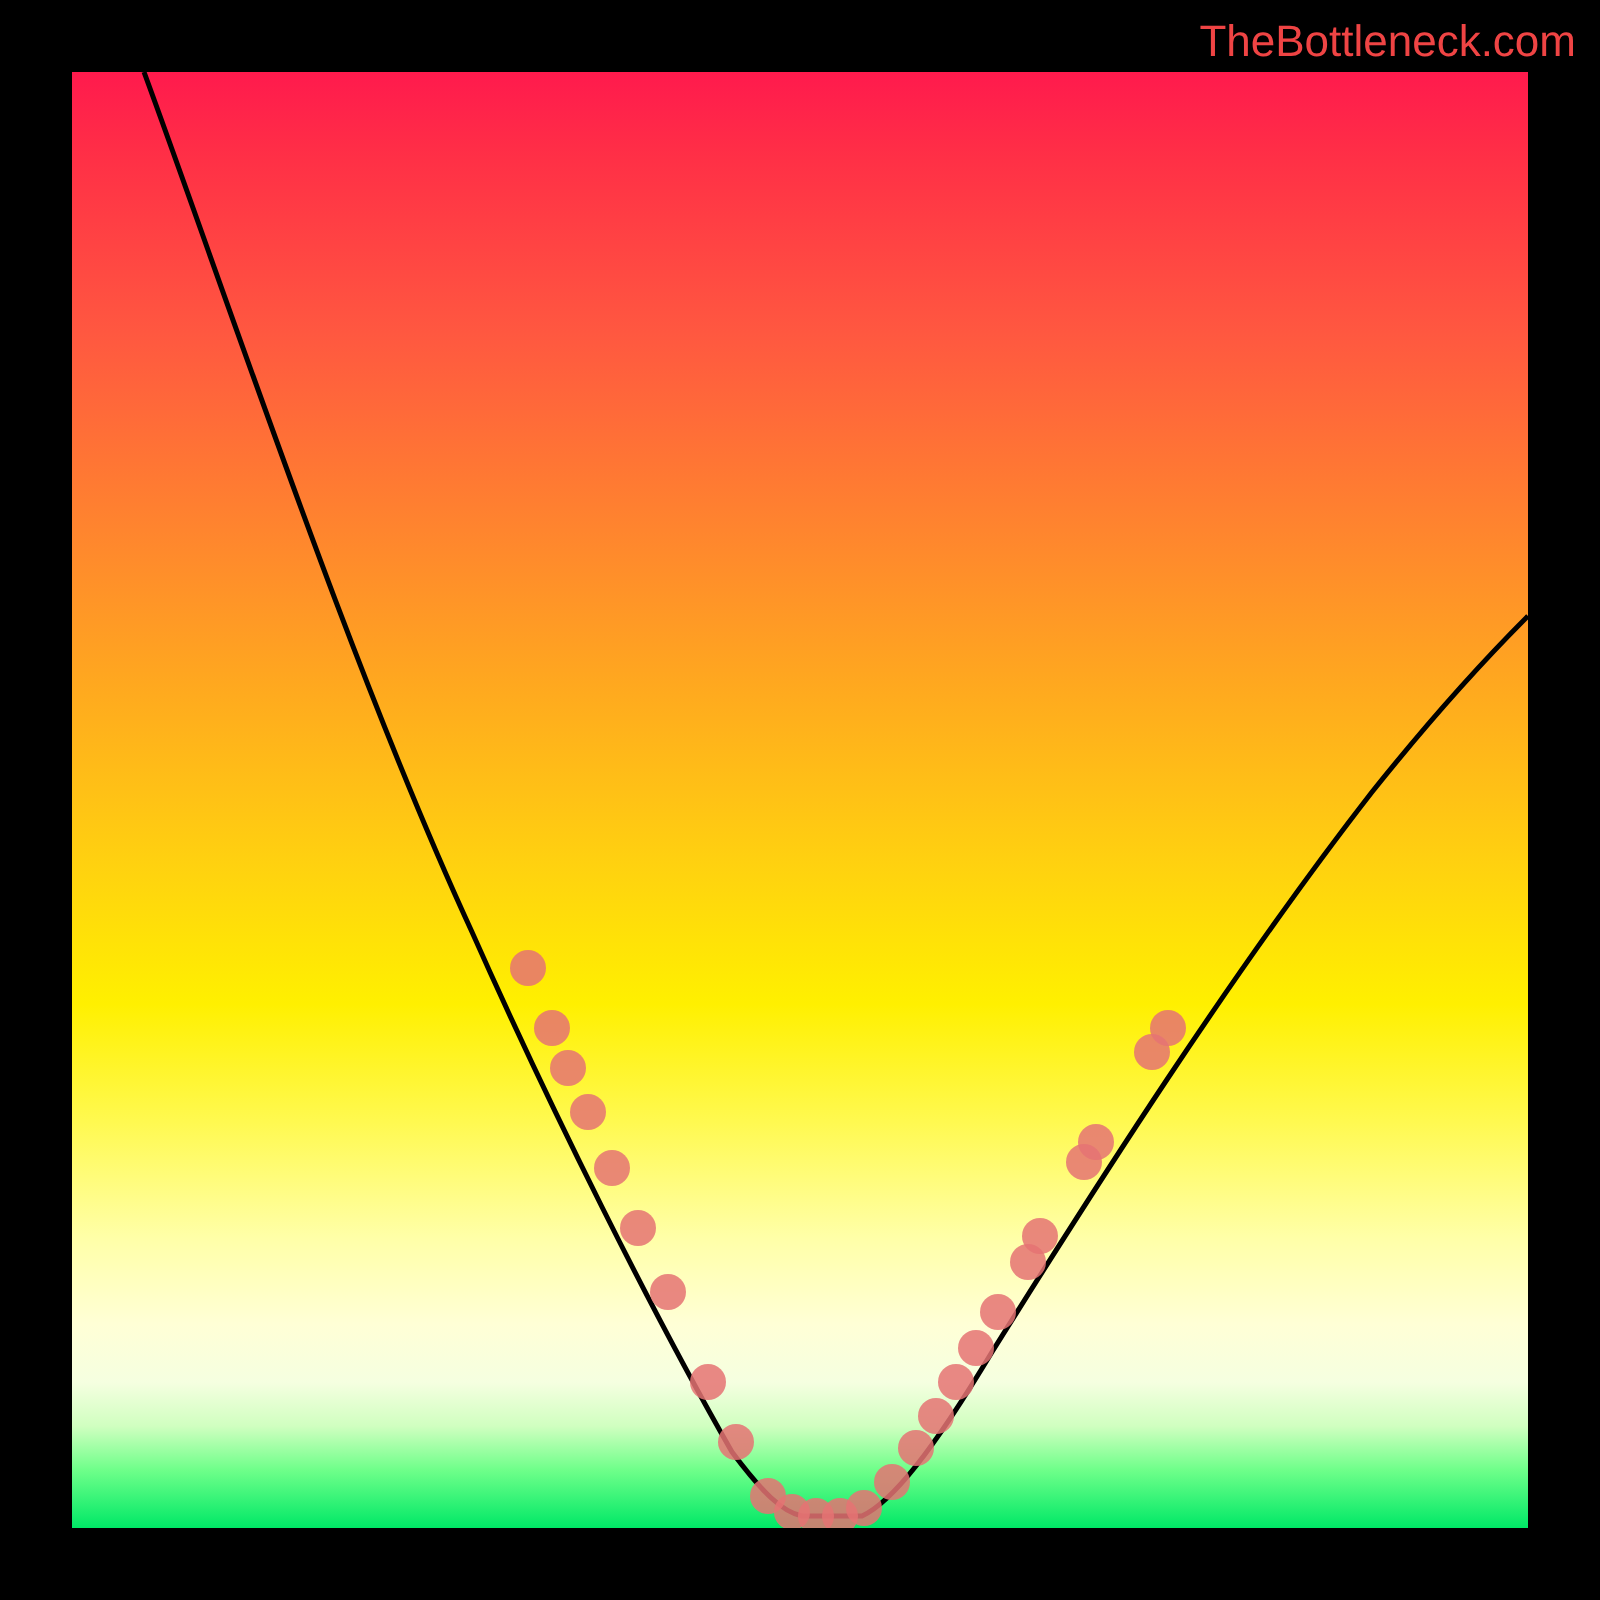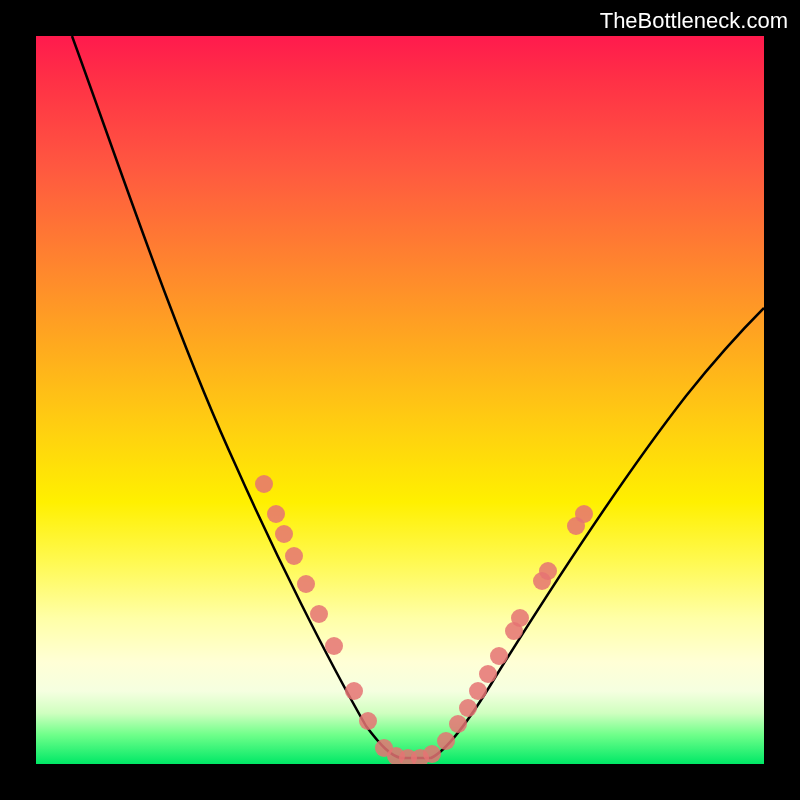--- a/index.html
+++ b/index.html
@@ -7,21 +7,21 @@
     width: 800px;
     height: 800px;
     background: #000;
     position: relative;
     font-family: Arial, sans-serif;
   }
   .watermark {
     position: absolute;
     top: 8px;
     right: 12px;
-    color: #ffffff;
+    color: #ef4444;
     font-size: 22px;
     font-weight: 500;
     z-index: 10;
   }
   .plot-area {
     position: absolute;
     left: 36px;
     top: 36px;
     width: 728px;
     height: 728px;

